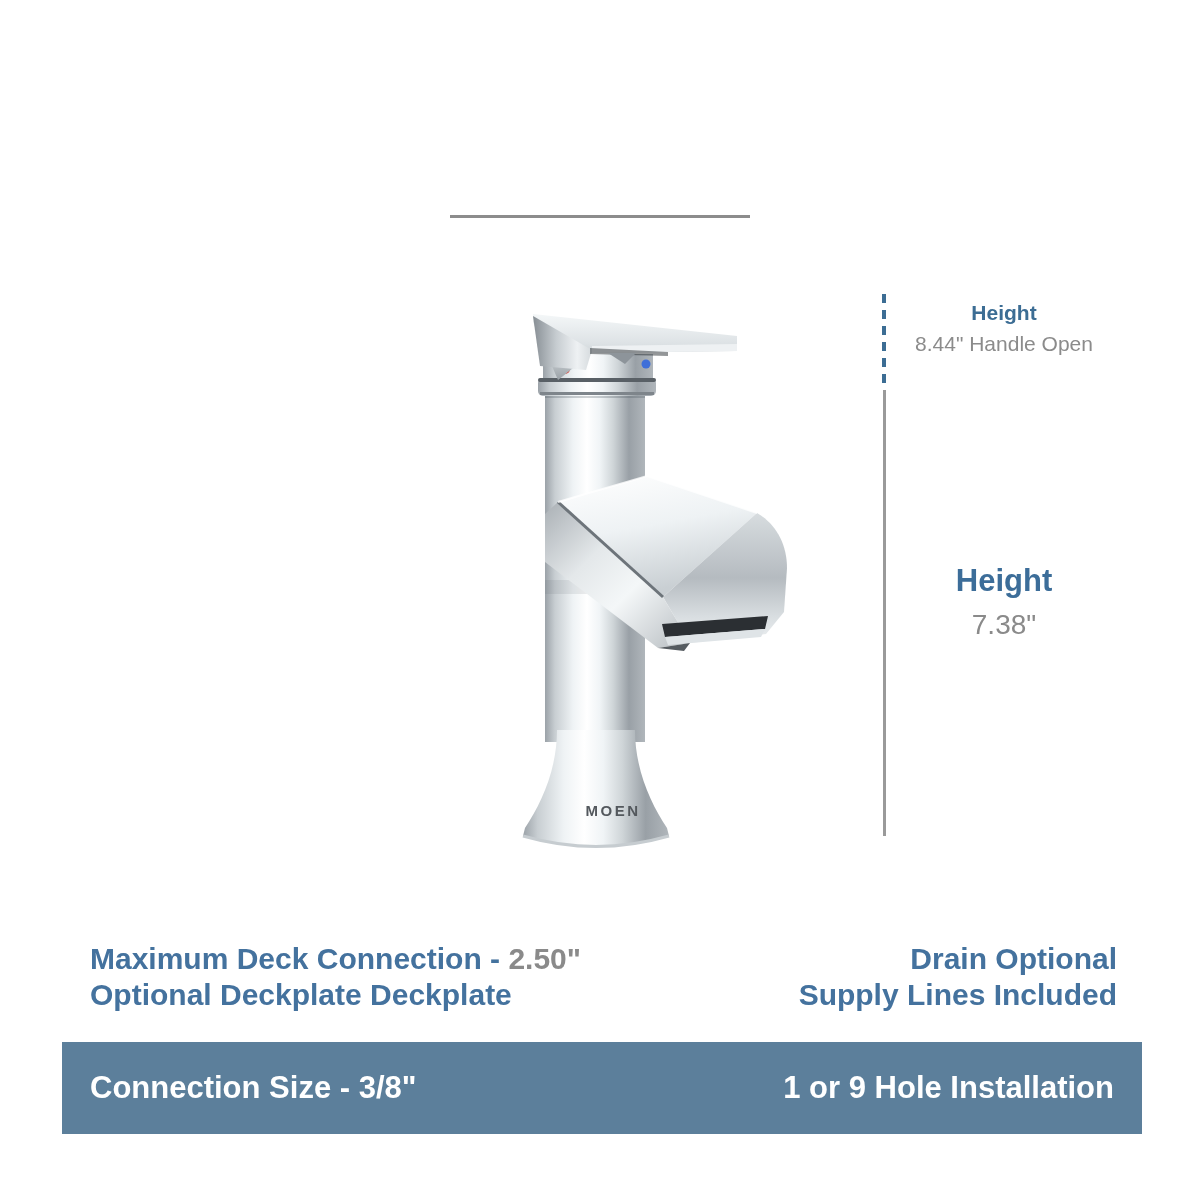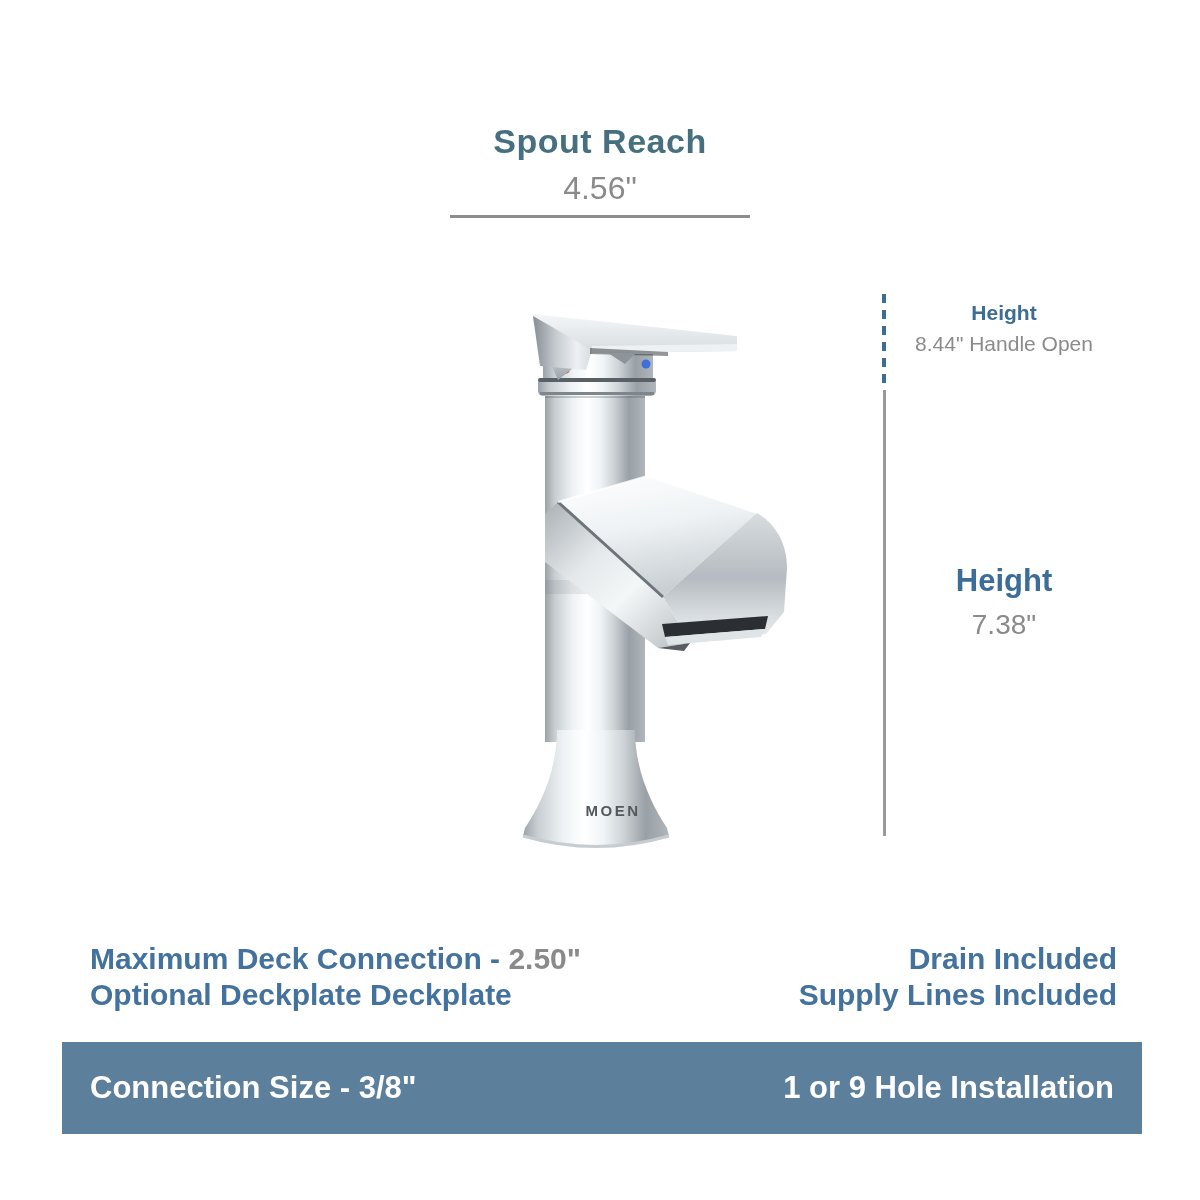--- a/index.html
+++ b/index.html
@@ -36,24 +36,20 @@
   
   .faucet{position:absolute;left:440px;top:280px;width:420px;height:580px;}
   .moen-text{font-family:"Liberation Sans", sans-serif;font-size:15px;font-weight:bold;
     letter-spacing:2.5px;fill:#53585d;}
 </style>
 </head>
 <body>
 
 <div class="canvas">
 
-  <div class="top-dim">
-    <div class="lbl">Spout Reach</div>
-    <div class="val">4.56"</div>
-  </div>
   <div class="top-line"></div>
 
   <div class="dash-line"></div>
   <div class="solid-line"></div>
 
   <div class="right-top">
     <div class="lbl">Height</div>
     <div class="val">8.44" Handle Open</div>
   </div>
 
@@ -149,21 +145,21 @@
       <path d="M218,368 L250,363 L244,371 Z" fill="#565c61"></path>
     </g>
   </svg>
 
   <div class="bottom-left">
     <div><span>Maximum Deck Connection - </span><span class="gray">2.50"</span></div>
     <div>Optional Deckplate Deckplate</div>
   </div>
 
   <div class="bottom-right">
-    <div>Drain Included</div>
+    <div>Drain Optional</div>
     <div>Supply Lines Included</div>
   </div>
 
   <div class="bottom-bar">
     <span>Connection Size - 3/8"</span>
     <span>1 or 9 Hole Installation</span>
   </div>
 
 </div>
 

